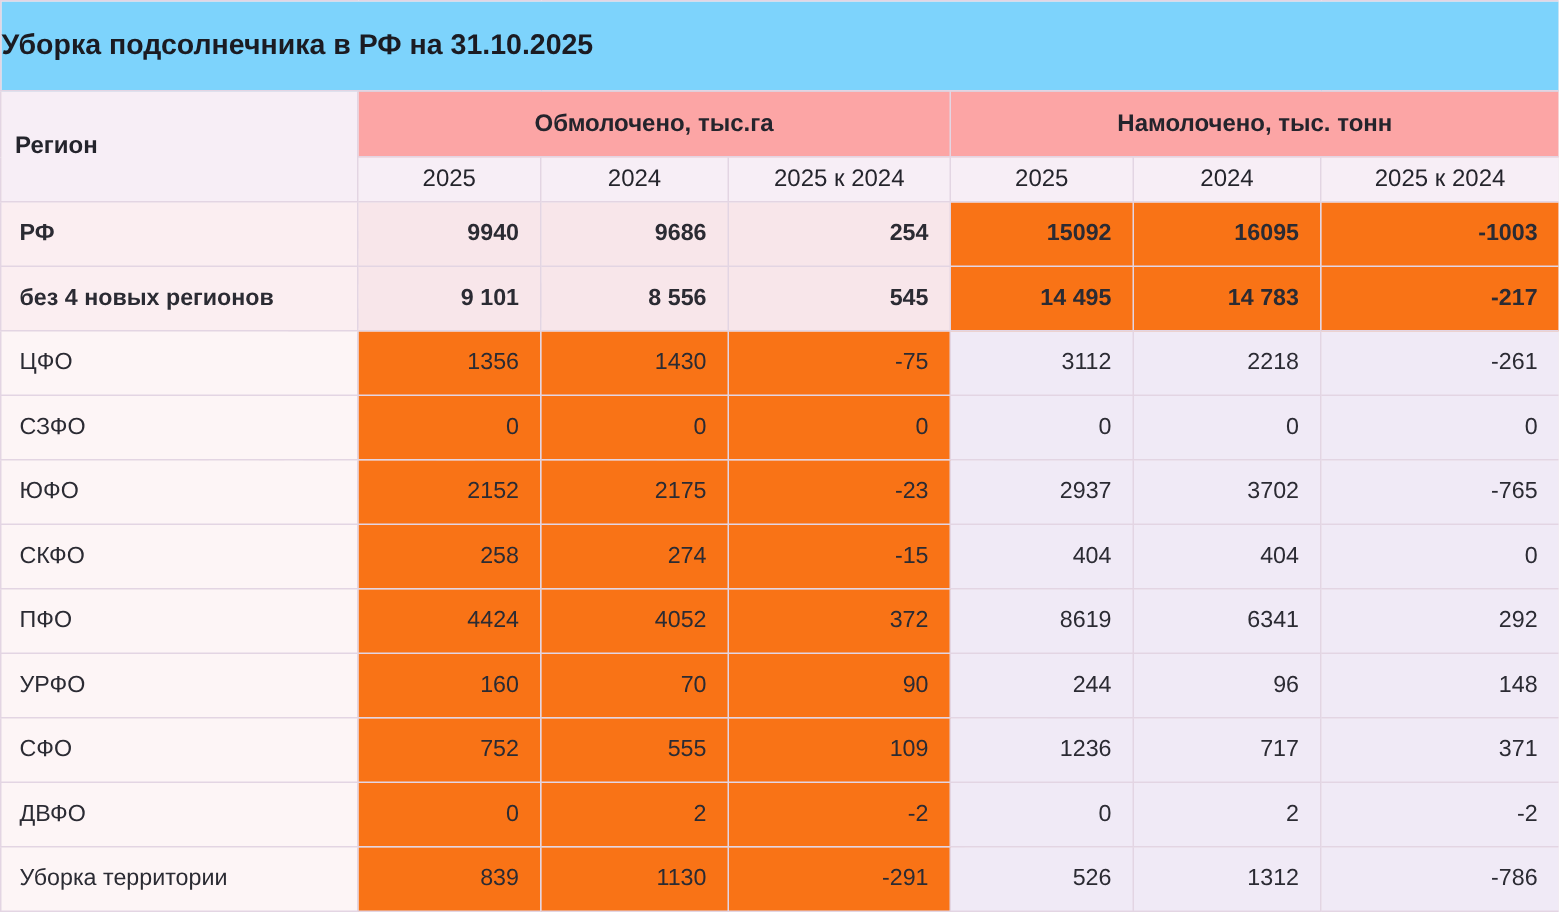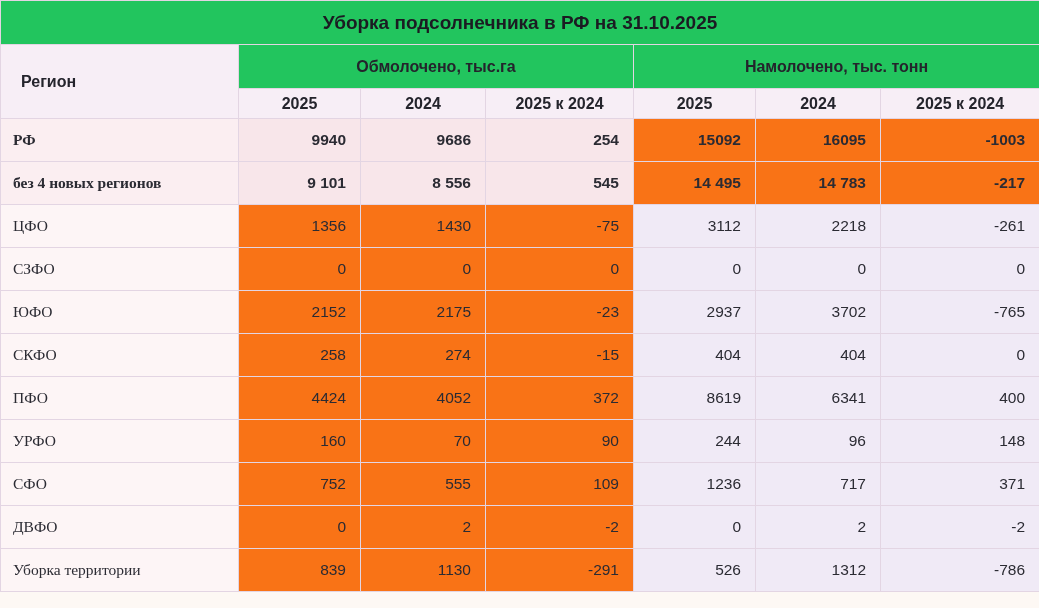--- a/index.html
+++ b/index.html
@@ -58,48 +58,48 @@
     table-layout: fixed;
   }
   td, th {
     border: 1px solid #e3d5e3;
     padding: 0;
     font-size: 15.5px;
     color: #2b2b33;
     box-sizing: border-box;
   }
   .title-cell {
-    background: #22c55e;
-    text-align: center;
+    background: #7dd3fc;
+    text-align: left;
     font-weight: bold;
     font-size: 19px;
-    height: 44px;
+    height: 60px;
     color: #1b1b22;
     border: 1px solid #e3d5e3;
   }
   .grp-head {
-    background: #22c55e;
+    background: #fca5a5;
     text-align: center;
     font-weight: bold;
     font-size: 16px;
     height: 44px;
     color: #24242c;
   }
   .region-head {
     background: #f7eef6;
     text-align: left;
     font-weight: bold;
     font-size: 16px;
-    padding-left: 20px;
+    padding-left: 9px;
     color: #24242c;
   }
   .sub-head {
     background: #f7eef6;
     text-align: center;
-    font-weight: bold;
+    font-weight: normal;
     font-size: 16px;
     height: 30px;
     color: #24242c;
   }
   tbody td {
     height: 43px;
   }
   .cell-region {
     text-align: left;
     padding-left: 12px;
@@ -113,21 +113,20 @@
   }
   
   .c-ga {
     background: #f97316;
   }
   .c-ton {
     background: #f0eaf6;
   }
   .c-reg {
     background: #fdf5f6;
-    font-family: Liberation Serif, serif;
   }
   .bold-row .c-ga { background: #f8e6ea; }
   .bold-row .c-ton { background: #f97316; }
   .bold-row .c-reg { background: #fbeef1; }
 </style>
 </head>
 <body>
 
 <div id="page">
 
@@ -222,21 +221,21 @@
           <td class="cell-num c-ton">404</td>
           <td class="cell-num c-ton">0</td>
         </tr>
         <tr>
           <td class="cell-region c-reg">ПФО</td>
           <td class="cell-num c-ga">4424</td>
           <td class="cell-num c-ga">4052</td>
           <td class="cell-num c-ga">372</td>
           <td class="cell-num c-ton">8619</td>
           <td class="cell-num c-ton">6341</td>
-          <td class="cell-num c-ton">400</td>
+          <td class="cell-num c-ton">292</td>
         </tr>
         <tr>
           <td class="cell-region c-reg">УРФО</td>
           <td class="cell-num c-ga">160</td>
           <td class="cell-num c-ga">70</td>
           <td class="cell-num c-ga">90</td>
           <td class="cell-num c-ton">244</td>
           <td class="cell-num c-ton">96</td>
           <td class="cell-num c-ton">148</td>
         </tr>

